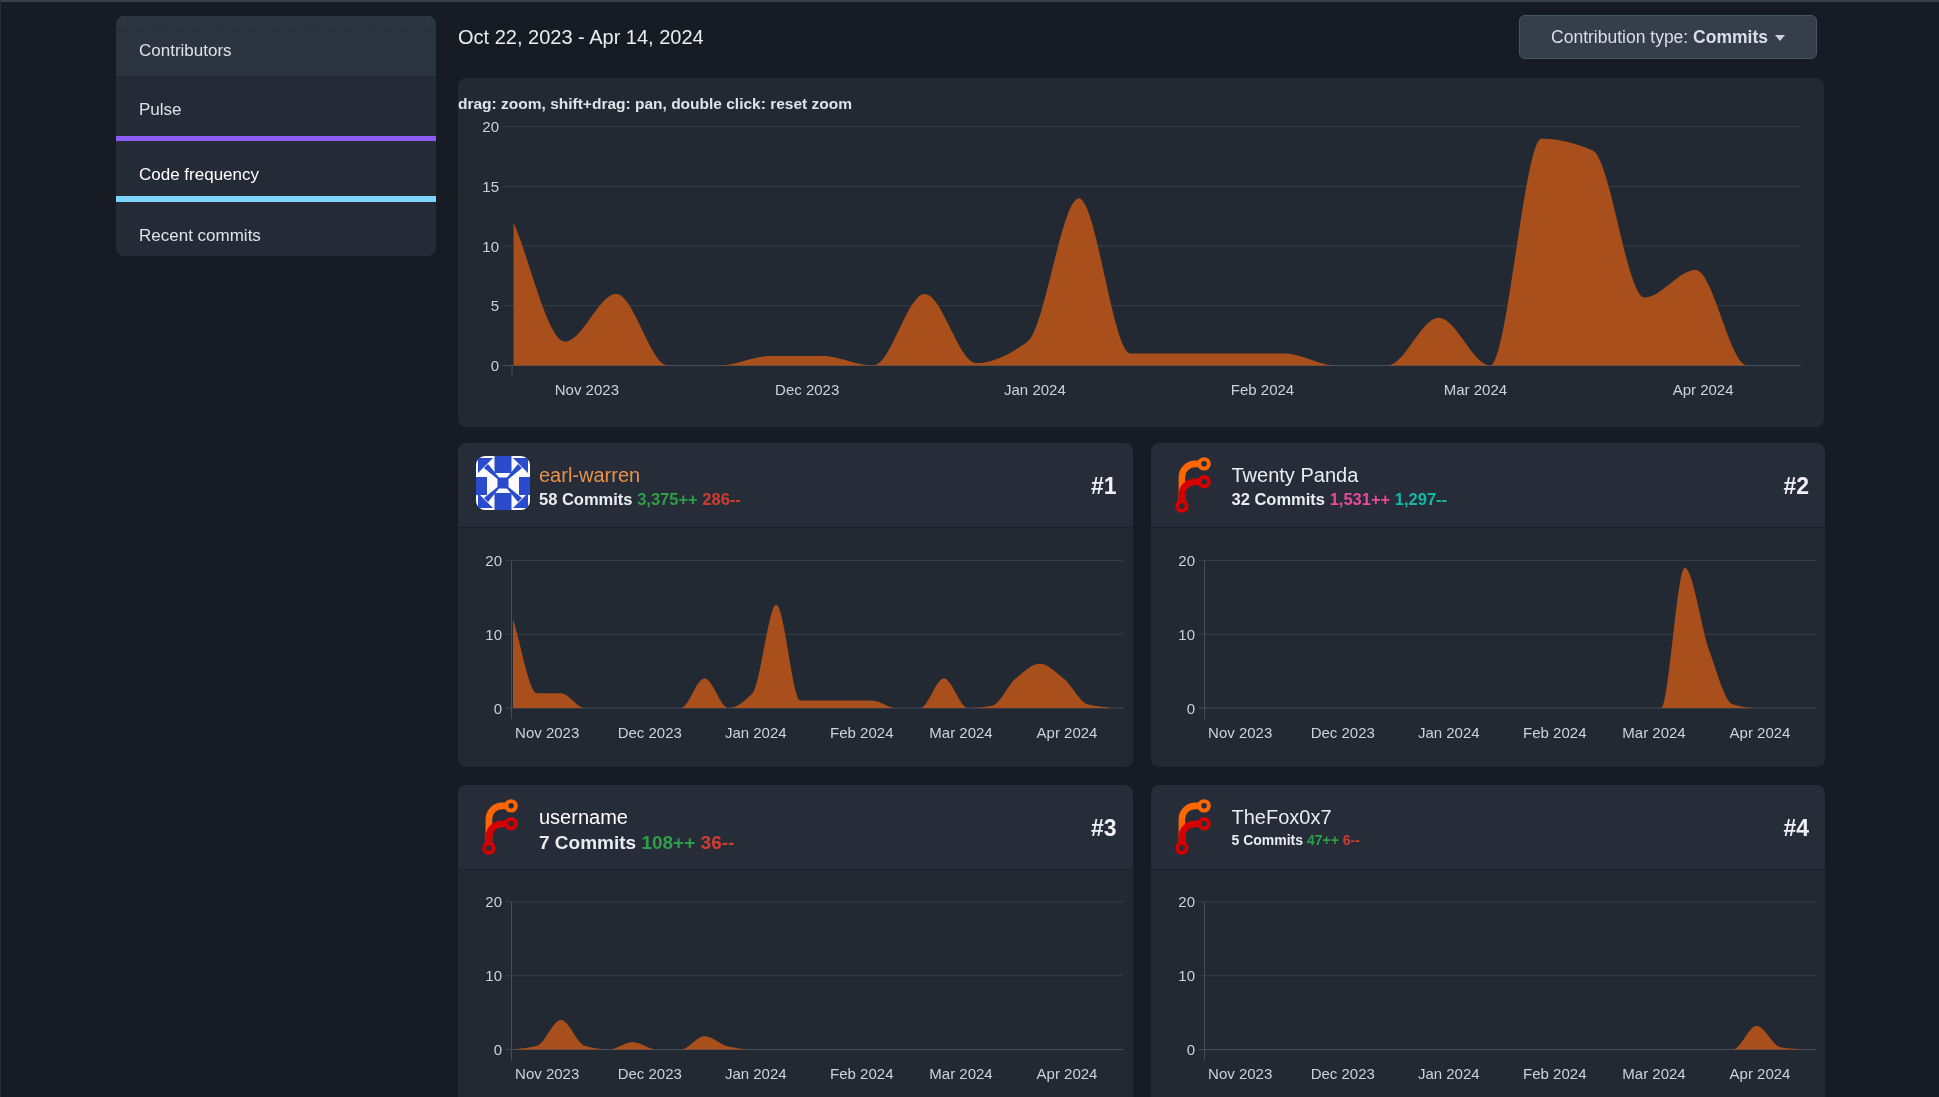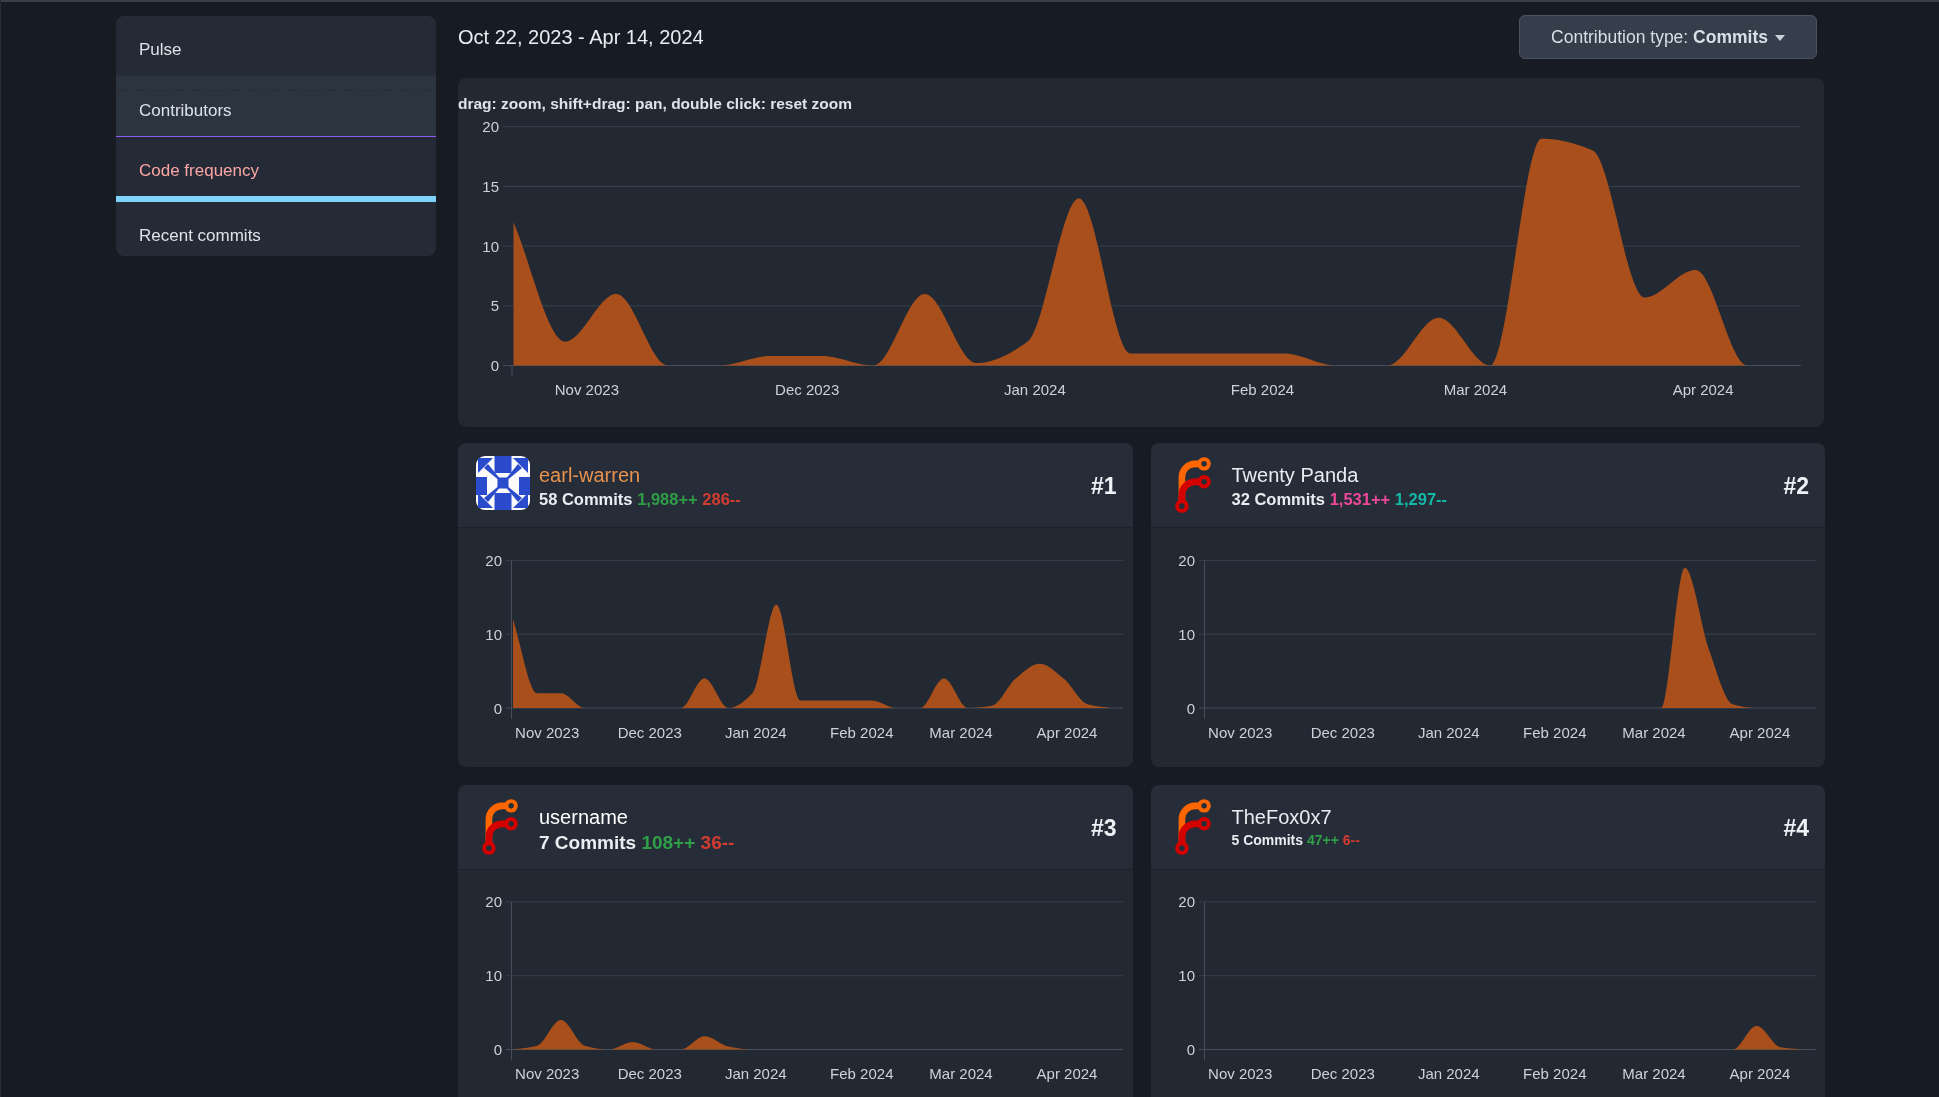--- a/index.html
+++ b/index.html
@@ -1,18 +1,18 @@
 <!DOCTYPE html>
 <html><head><meta charset="utf-8"><style>html,body{margin:0;padding:0;background:#171c24;font-family:"Liberation Sans",sans-serif;}body{width:1939px;height:1097px;position:relative;overflow:hidden;}</style></head><body>
 <div style="position:absolute;left:0;top:0;width:1939px;height:2px;background:#39404b"></div>
 <div style="position:absolute;left:0;top:0;width:1px;height:1097px;background:#272d37"></div>
 <div style="position:absolute;left:116px;top:15.5px;width:320px;border-radius:8px;overflow:hidden">
+<div style="height:60px;border-top:1px solid #2c333f;background-color:#2c3440;background-image:repeating-linear-gradient(90deg,rgba(0,0,0,.15) 0 11px,transparent 11px 19px);background-size:100% 1px;background-position:0 13px;background-repeat:no-repeat;padding:24.5px 0 0 23px;font-size:17px;color:#dde2e9;box-sizing:border-box">Contributors</div>
 <div style="height:60px;background-color:#242b36;padding:24.5px 0 0 23px;font-size:17px;color:#dde2e9;box-sizing:border-box">Pulse</div>
-<div style="height:60px;border-top:1px solid #2c333f;background-color:#2c3440;background-image:repeating-linear-gradient(90deg,rgba(0,0,0,.15) 0 11px,transparent 11px 19px);background-size:100% 1px;background-position:0 13px;background-repeat:no-repeat;padding:24.5px 0 0 23px;font-size:17px;color:#dde2e9;box-sizing:border-box">Contributors</div>
-<div style="height:60px;border-top:1px solid #8b5cf6;background-color:#242b36;padding:24.5px 0 0 23px;font-size:17px;color:#fca5a5;box-sizing:border-box">Code frequency</div>
+<div style="height:60px;border-top:5px solid #8b5cf6;background-color:#242b36;padding:24.5px 0 0 23px;font-size:17px;color:#ffffff;box-sizing:border-box">Code frequency</div>
 <div style="height:60px;border-top:6px solid #7dd3fc;background-color:#242b36;padding:24.5px 0 0 23px;font-size:17px;color:#dde2e9;box-sizing:border-box">Recent commits</div>
 </div>
 <div style="position:absolute;left:458px;top:26px;font-size:20px;color:#e9edf2">Oct 22, 2023 - Apr 14, 2024</div>
 <div style="position:absolute;left:1519px;top:15px;width:298px;height:44px;box-sizing:border-box;background:#363e4b;border:1px solid #4a5360;border-radius:6px;display:flex;align-items:center;justify-content:center;font-size:17.5px;color:#d9dfe7">Contribution type:&nbsp;<b>Commits</b><span style="display:inline-block;width:0;height:0;border-left:5.5px solid transparent;border-right:5.5px solid transparent;border-top:6.5px solid #ccd2d9;margin-left:7px;position:relative;top:1px"></span></div>
 <div style="position:absolute;left:458px;top:78px;width:1366px;height:349px;background:#222933;border-radius:8px"></div>
 <div style="position:absolute;left:458px;top:95px;width:1180px;text-align:left;font-size:15.5px;font-weight:bold;color:#dfe3e8">drag: zoom, shift+drag: pan, double click: reset zoom</div>
 <svg style="position:absolute;left:458px;top:78px" width="1366" height="349" viewBox="458 78 1366 349">
 <line x1="503" y1="365.5" x2="1801" y2="365.5" stroke="#454d59" stroke-width="1"></line>
 <text x="499" y="371.0" text-anchor="end" font-size="15" fill="#ccd2da">0</text>
 <line x1="503" y1="305.8" x2="1801" y2="305.8" stroke="#37404b" stroke-width="1"></line>
@@ -46,21 +46,21 @@
       <path d="M12 8 L25 24 L24 25 L8 12 Z"></path>
       <path d="M52 2 L37 2 L52 17 Z"></path>
       <path d="M42 8 L29 24 L30 25 L46 12 Z"></path>
       <path d="M2 52 L17 52 L2 37 Z"></path>
       <path d="M12 46 L25 30 L24 29 L8 42 Z"></path>
       <path d="M52 52 L37 52 L52 37 Z"></path>
       <path d="M42 46 L29 30 L30 29 L46 42 Z"></path>
     </g>
   </svg>
 <div style="position:absolute;left:539px;top:464px;font-size:20px;color:#e8924e">earl-warren</div>
-<div style="position:absolute;left:539px;top:490px;font-size:16.5px;font-weight:bold;color:#e9edf2">58 Commits <span style="color:#2e9e47">1,988++</span> <span style="color:#d13c31">286--</span></div>
+<div style="position:absolute;left:539px;top:490px;font-size:16.5px;font-weight:bold;color:#e9edf2">58 Commits <span style="color:#2e9e47">3,375++</span> <span style="color:#d13c31">286--</span></div>
 <div style="position:absolute;left:1066.5px;top:473px;width:50px;text-align:right;font-size:23px;font-weight:bold;color:#eef1f5">#1</div>
 <svg style="position:absolute;left:458px;top:528px" width="674.5" height="239" viewBox="458 528 674.5 239">
 <line x1="506" y1="708.0" x2="1123" y2="708.0" stroke="#454d59" stroke-width="1"></line>
 <text x="502" y="713.5" text-anchor="end" font-size="15" fill="#ccd2da">0</text>
 <line x1="506" y1="634.2" x2="1123" y2="634.2" stroke="#37404b" stroke-width="1"></line>
 <text x="502" y="639.7" text-anchor="end" font-size="15" fill="#ccd2da">10</text>
 <line x1="506" y1="560.4" x2="1123" y2="560.4" stroke="#37404b" stroke-width="1"></line>
 <text x="502" y="565.9" text-anchor="end" font-size="15" fill="#ccd2da">20</text>
 <line x1="511.5" y1="560.4" x2="511.5" y2="719.0" stroke="#454d59" stroke-width="1"></line>
 <text x="547.2" y="737.5" text-anchor="middle" font-size="15" fill="#ccd2da">Nov 2023</text>

